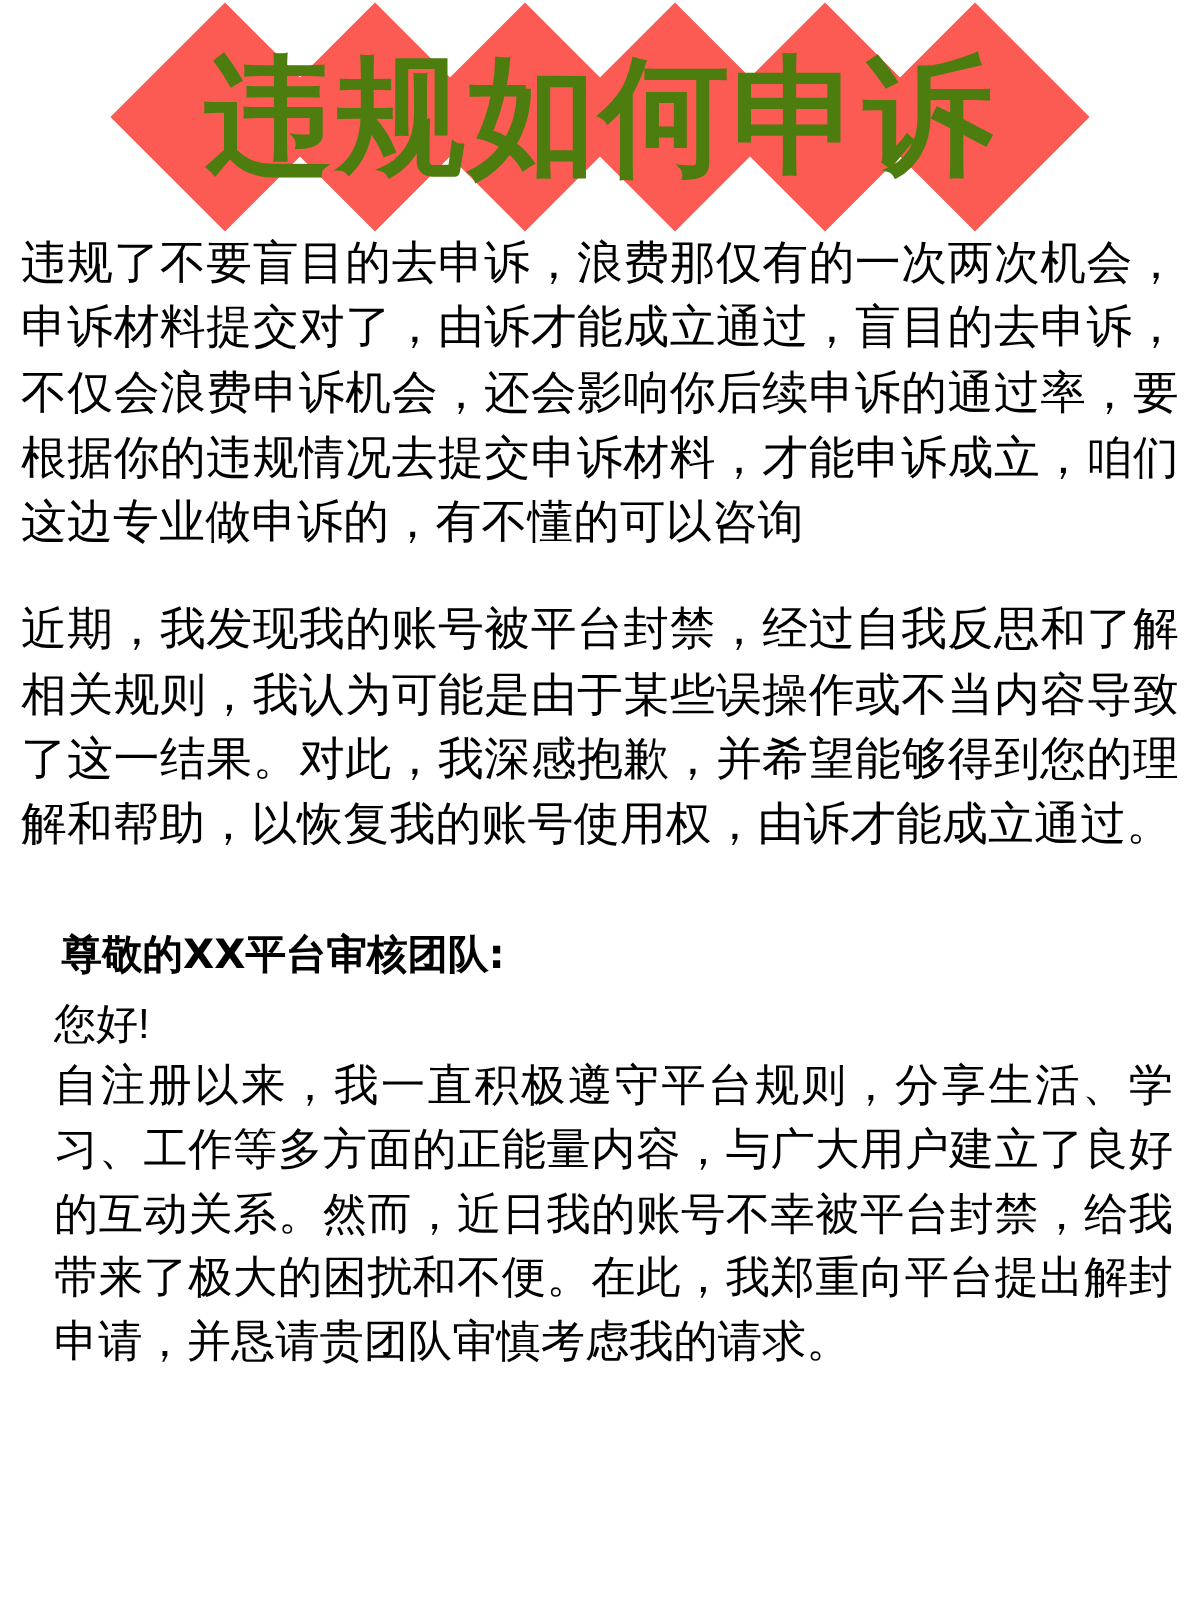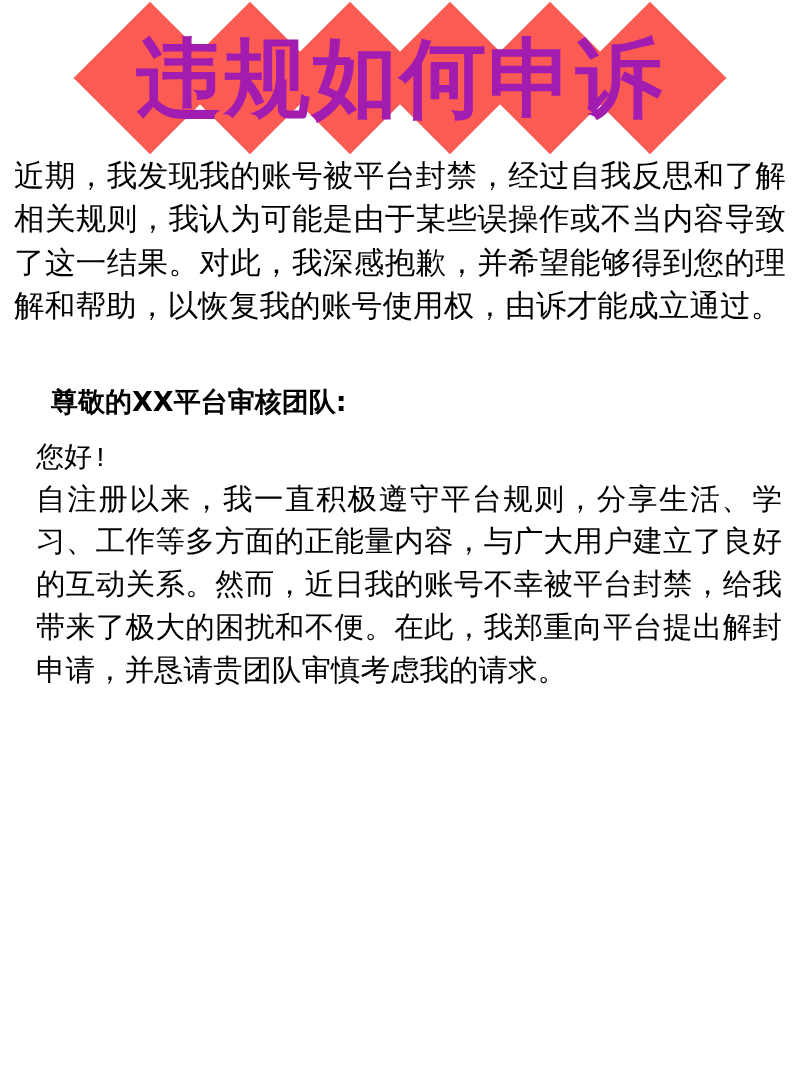--- a/index.html
+++ b/index.html
@@ -53,21 +53,21 @@
     left: 0;
     width: 100%;
     height: 152px;
     display: flex;
     align-items: center;
     justify-content: center;
     font-size: 86px;
     line-height: 1;
     font-weight: bold;
     letter-spacing: 2px;
-    color: #a21caf;
+    color: #4d7c0f;
     white-space: nowrap;
     font-family: "DejaVu Sans", "Liberation Sans", sans-serif;
   }
 
   
   .body-wrap {
     padding: 0 2px;
   }
   p.para {
     margin: 0 0 28px 0;
@@ -78,31 +78,31 @@
     letter-spacing: 0.2px;
     font-family: "DejaVu Sans", "Liberation Sans", sans-serif;
   }
   p.para:last-child { margin-bottom: 0; }
 
   .letter-block {
     padding-left: 22px;
     padding-right: 4px;
   }
   .letter-salutation {
-    margin: 15px;
+    margin: 5px;
     font-size: 27px;
     line-height: 1.5;
     font-weight: bold;
     font-family: "DejaVu Sans", "Liberation Sans", sans-serif;
   }
   .letter-greeting {
     margin: 0;
     font-size: 28px;
     line-height: 1.5;
-    font-family: Liberation Mono, monospace;
+    font-family: Liberation Sans, sans-serif;
   }
   .letter-body {
     margin: 0;
     font-size: 29.5px;
     line-height: 1.45;
     text-align: justify;
     text-justify: inter-ideograph;
     font-family: Liberation Mono, monospace;
   }
   .spacer-12 { height: 12px; }
@@ -119,20 +119,21 @@
       <span class="diamond"></span>
       <span class="diamond"></span>
       <span class="diamond"></span>
       <span class="diamond"></span>
     </div>
     <div class="title-text">违规如何申诉</div>
   </div>
 
   <div class="body-wrap">
 
+    <p class="para">违规了不要盲目的去申诉，浪费那仅有的一次两次机会，申诉材料提交对了，由诉才能成立通过，盲目的去申诉，不仅会浪费申诉机会，还会影响你后续申诉的通过率，要根据你的违规情况去提交申诉材料，才能申诉成立，咱们这边专业做申诉的，有不懂的可以咨询</p>
 
     <p class="para">近期，我发现我的账号被平台封禁，经过自我反思和了解相关规则，我认为可能是由于某些误操作或不当内容导致了这一结果。对此，我深感抱歉，并希望能够得到您的理解和帮助，以恢复我的账号使用权，由诉才能成立通过。</p>
 
     <div class="spacer-12"></div>
 
     <div class="letter-block">
       <p class="letter-salutation">尊敬的XX平台审核团队:</p>
       <p class="letter-greeting">您好!</p>
       <p class="letter-body">自注册以来，我一直积极遵守平台规则，分享生活、学习、工作等多方面的正能量内容，与广大用户建立了良好的互动关系。然而，近日我的账号不幸被平台封禁，给我带来了极大的困扰和不便。在此，我郑重向平台提出解封申请，并恳请贵团队审慎考虑我的请求。</p>
     </div>

